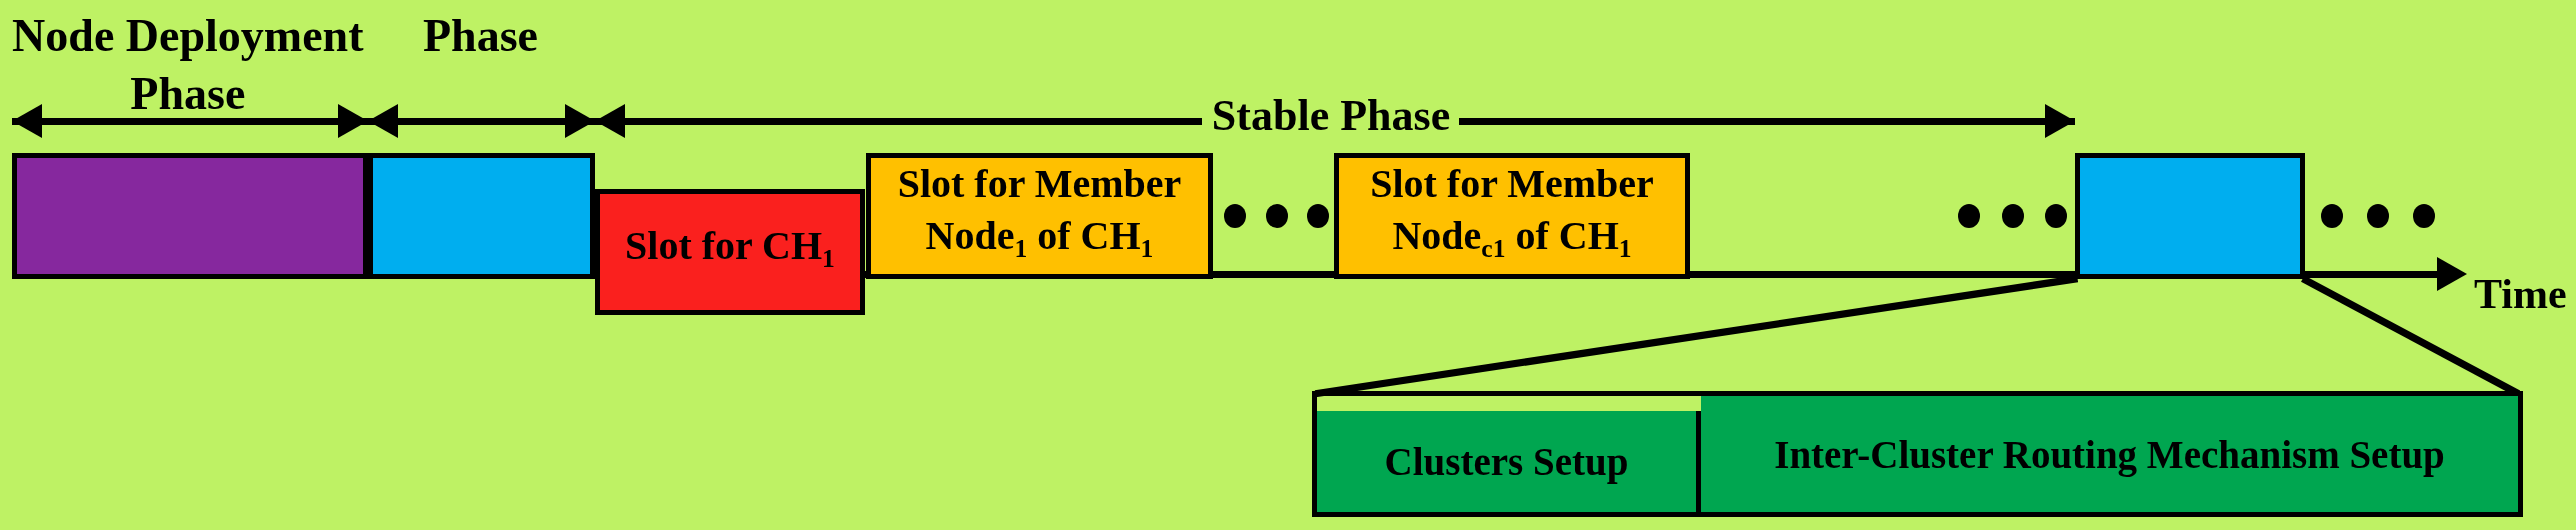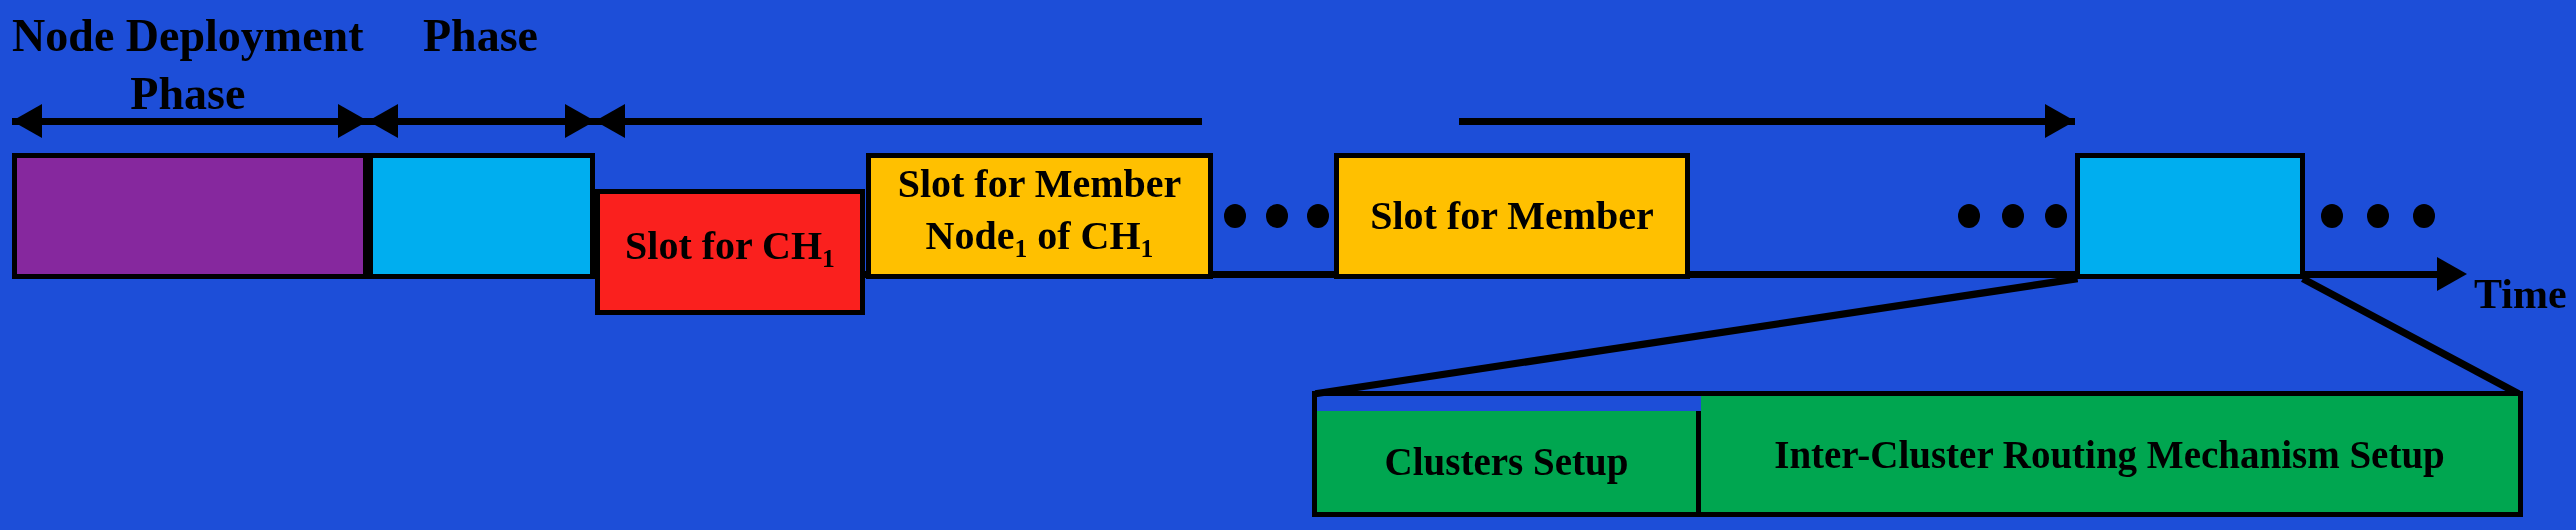--- a/index.html
+++ b/index.html
@@ -1,17 +1,17 @@
 <!DOCTYPE html>
 <html style="font-size:11.7px"><head>
 <meta charset="utf-8">
 <style>
   html,body{margin:0;padding:0;background:#fff;}
   .canvas{
-    position:relative;width:2576px;height:531px;background:#1d4ed8;
+    position:relative;width:2576px;height:531px;background:#bef264;
     font-family:"Liberation Serif","DejaVu Serif",serif;font-weight:bold;color:#000;
     overflow:hidden;
   }
   
   .hline{position:absolute;height:6.6px;background:#000;}
   
   .tri{position:absolute;width:0;height:0;border-top:17px solid transparent;border-bottom:17px solid transparent;}
   .tri-l{border-right:30px solid #000;}
   .tri-r{border-left:30px solid #000;}
   
@@ -59,20 +59,21 @@
   <div class="tri tri-r" style="left:338px;top:104px;"></div>
 
   <div class="hline" style="left:368px;top:118px;width:227px;"></div>
   <div class="tri tri-l" style="left:368px;top:104px;"></div>
   <div class="tri tri-r" style="left:565px;top:104px;"></div>
 
   <div class="hline" style="left:595px;top:118px;width:607px;"></div>
   <div class="hline" style="left:1459px;top:118px;width:616px;"></div>
   <div class="tri tri-l" style="left:595px;top:104px;"></div>
   <div class="tri tri-r" style="left:2045px;top:104px;"></div>
+  <div class="inline-label" style="left:1199px;top:92px;width:264px;">Stable Phase</div>
 
   <div class="hline" style="left:12.4px;top:271px;width:2427px;"></div>
   <div class="tri tri-r" style="left:2437px;top:257px;"></div>
   <div class="time-label" style="left:2474px;top:246px;margin-top:24px;">Time</div>
 
   <svg class="overlay" width="2576" height="531" viewBox="0 0 3535 728">
     <line x1="2851" y1="382" x2="1805" y2="540" stroke="#000" stroke-width="10"></line>
     <line x1="3160" y1="382" x2="3456" y2="540" stroke="#000" stroke-width="10"></line>
   </svg>
 
@@ -87,20 +88,21 @@
   <div class="box" style="left: 866px; width: 347px; background-color: rgb(255, 192, 0);">
     <span>
       <div>Slot for Member</div>
       <div><span>Node</span><span class="sub">1</span><span> of CH</span><span class="sub">1</span></div>
     </span>
   </div>
 
   <div class="box" style="left: 1334px; width: 356px; background-color: rgb(255, 192, 0);">
     <span>
       <div>Slot for Member</div>
+      <div><span>Node</span><span class="sub">c1</span><span> of CH</span><span class="sub">1</span></div>
     </span>
   </div>
 
 
   <div class="box" style="left: 2075px; width: 230px; background-color: rgb(0, 174, 239);"></div>
 
   <div>
     <div class="dot" style="left:1224px;top:204px;"></div>
     <div class="dot" style="left:1266px;top:204px;"></div>
     <div class="dot" style="left:1307px;top:204px;"></div>

